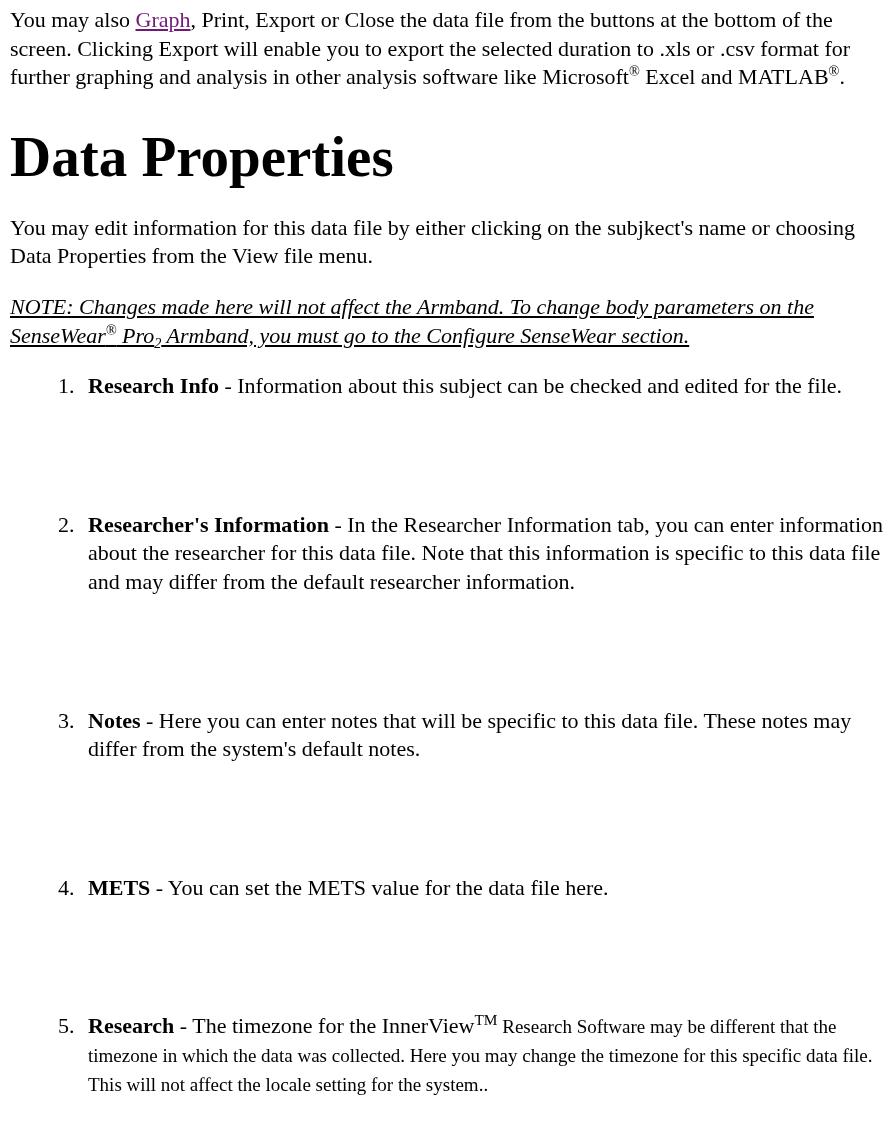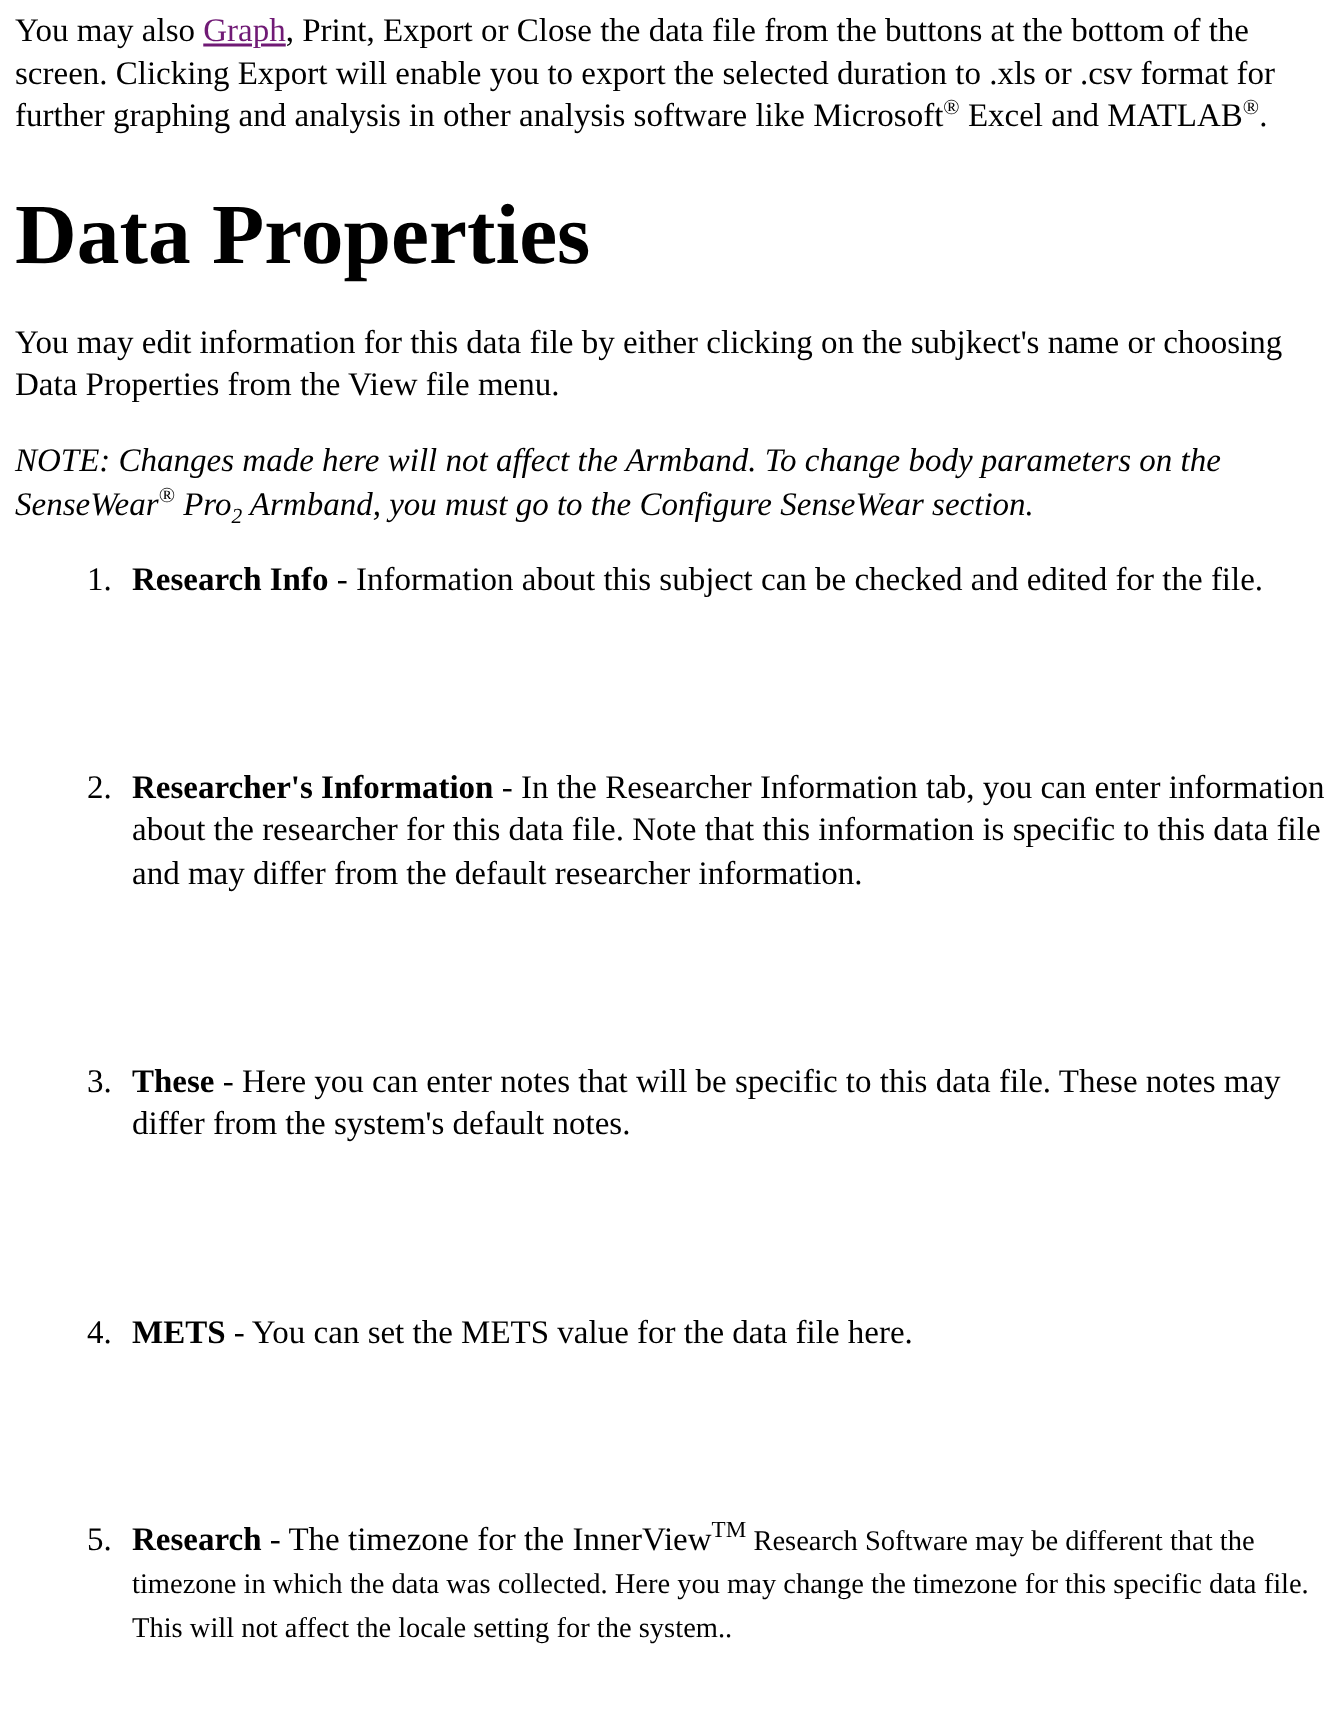--- a/index.html
+++ b/index.html
@@ -21,20 +21,21 @@
       font-size: 57px;
       font-weight: bold;
       margin: 28px 0 20px 0;
     }
     p {
       margin: 0 0 22px 0;
     }
     .note {
       font-style: italic;
       margin: 0 0 22px 0;
+      text-decoration: underline;
     }
     ol {
       margin: 0;
       padding-left: 70px;
     }
     ol li {
       margin-bottom: 110px;
       padding-left: 8px;
     }
     ol li:last-child {
@@ -75,21 +76,21 @@
 </p>
 
 <ol>
   <li>
     <strong>Research Info</strong><span> - Information about this subject can be checked and edited for the file.</span>
   </li>
   <li>
     <strong>Researcher's Information</strong><span> - In the Researcher Information tab, you can enter information about the researcher for this data file. Note that this information is specific to this data file and may differ from the default researcher information.</span>
   </li>
   <li>
-    <strong>These</strong><span> - Here you can enter notes that will be specific to this data file. These notes may differ from the system's default notes.</span>
+    <strong>Notes</strong><span> - Here you can enter notes that will be specific to this data file. These notes may differ from the system's default notes.</span>
   </li>
   <li>
     <strong>METS</strong><span> - You can set the METS value for the data file here.</span>
   </li>
   <li>
     <strong>Research</strong><span> - The timezone for the InnerView</span><span class="tm">TM</span><span class="smaller"> Research Software may be different that the timezone in which the data was collected. Here you may change the timezone for this specific data file. This will not affect the locale setting for the system..</span>
   </li>
 </ol>
 
 </body></html>

